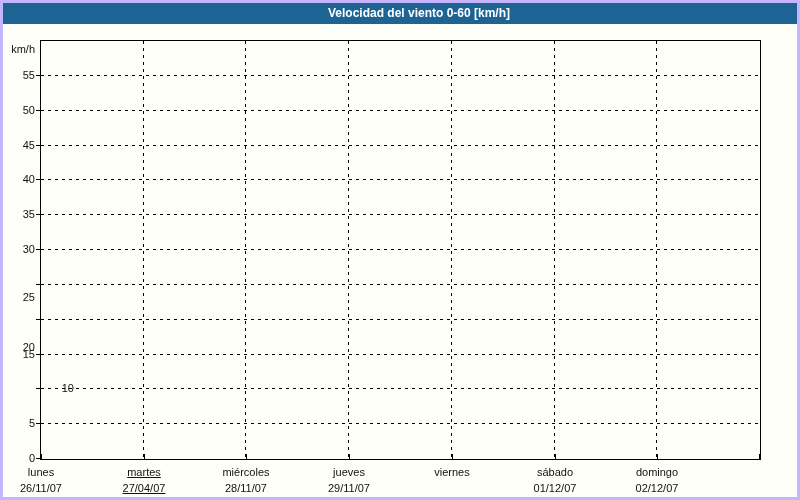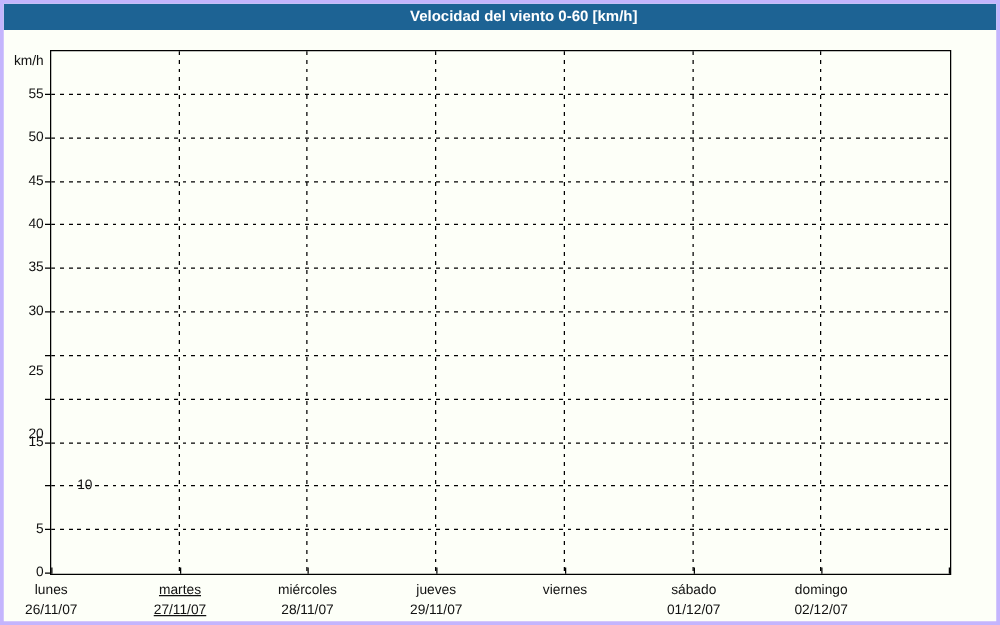--- a/index.html
+++ b/index.html
@@ -115,21 +115,21 @@
       <div class="xtickmark" style="left: 514px;"></div>
       <div class="vgrid" style="left: 615px;"></div>
       <div class="xtickmark" style="left: 616px;"></div>
       <div class="xtickmark" style="left: 718px;"></div>
       <div class="xlabel" style="left: -52px;">
         <div>lunes</div>
         <div>26/11/07</div>
       </div>
       <div class="xlabel" style="left: 51px; text-decoration: underline;">
         <div>martes</div>
-        <div>27/11/07</div>
+        <div>27/04/07</div>
       </div>
       <div class="xlabel" style="left: 153px;">
         <div>miércoles</div>
         <div>28/11/07</div>
       </div>
       <div class="xlabel" style="left: 256px;">
         <div>jueves</div>
         <div>29/11/07</div>
       </div>
       <div class="xlabel" style="left: 359px;">

